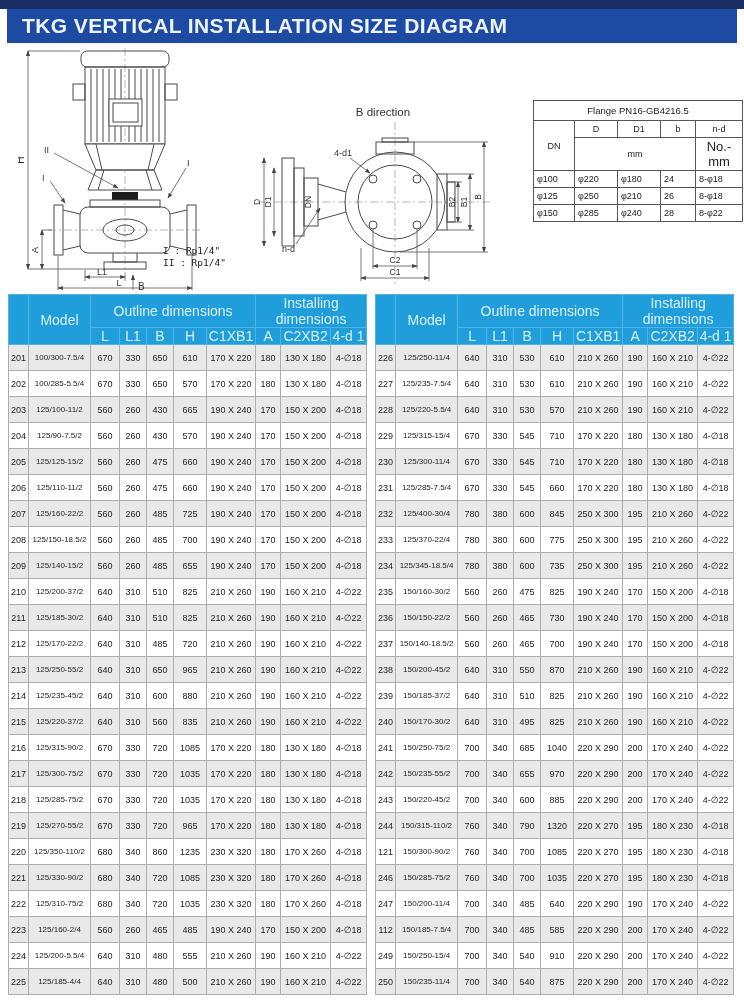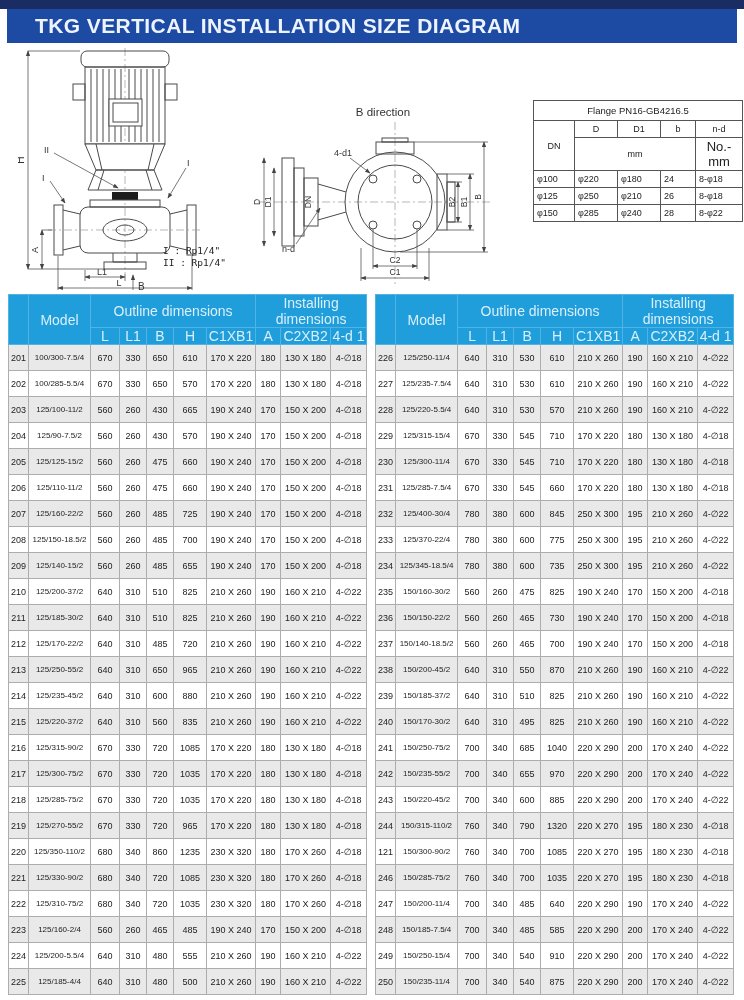--- a/index.html
+++ b/index.html
@@ -1,19 +1,19 @@
 <!DOCTYPE html>
 <html><head>
 <meta charset="utf-8">
 <style>
   html,body{margin:0;padding:0;}
   body{width:744px;height:1000px;background:#fff;font-family:"Liberation Sans",sans-serif;position:relative;overflow:hidden;}
   .top-strip{height:9px;background:#1a2c64;}
   .banner{margin:0 7px;height:34px;background:#1d4ba4;color:#edf3ff;display:flex;align-items:center;
-          font-size:21px;font-weight:bold;padding-left:28px;letter-spacing:.4px;}
+          font-size:21px;font-weight:bold;padding-left:15px;letter-spacing:.4px;}
   .diagram-area{position:relative;height:248px;}
   svg{position:absolute;}
   svg text{font-family:"Liberation Sans",sans-serif;fill:#333;}
   .notes{position:absolute;left:163px;top:202px;font-family:"DejaVu Sans Mono",monospace;
          font-size:9.5px;color:#222;line-height:12px;white-space:pre;}
   
   .flange{position:absolute;left:533px;top:57px;border-collapse:collapse;font-size:9px;color:#222;
           background:#fff;}
   .flange th,.flange td{border:1px solid #555;font-weight:normal;padding:1px 3px;height:14px;}
   .flange .ttl{font-size:9.5px;height:17px;}
@@ -850,21 +850,21 @@
           <td>700</td>
           <td>340</td>
           <td>485</td>
           <td>640</td>
           <td>220 X 290</td>
           <td>190</td>
           <td>170 X 240</td>
           <td>4-∅22</td>
         </tr>
         <tr class="shade">
-          <td>248</td>
+          <td>112</td>
           <td>150/185-7.5/4</td>
           <td>700</td>
           <td>340</td>
           <td>485</td>
           <td>585</td>
           <td>220 X 290</td>
           <td>200</td>
           <td>170 X 240</td>
           <td>4-∅22</td>
         </tr>

